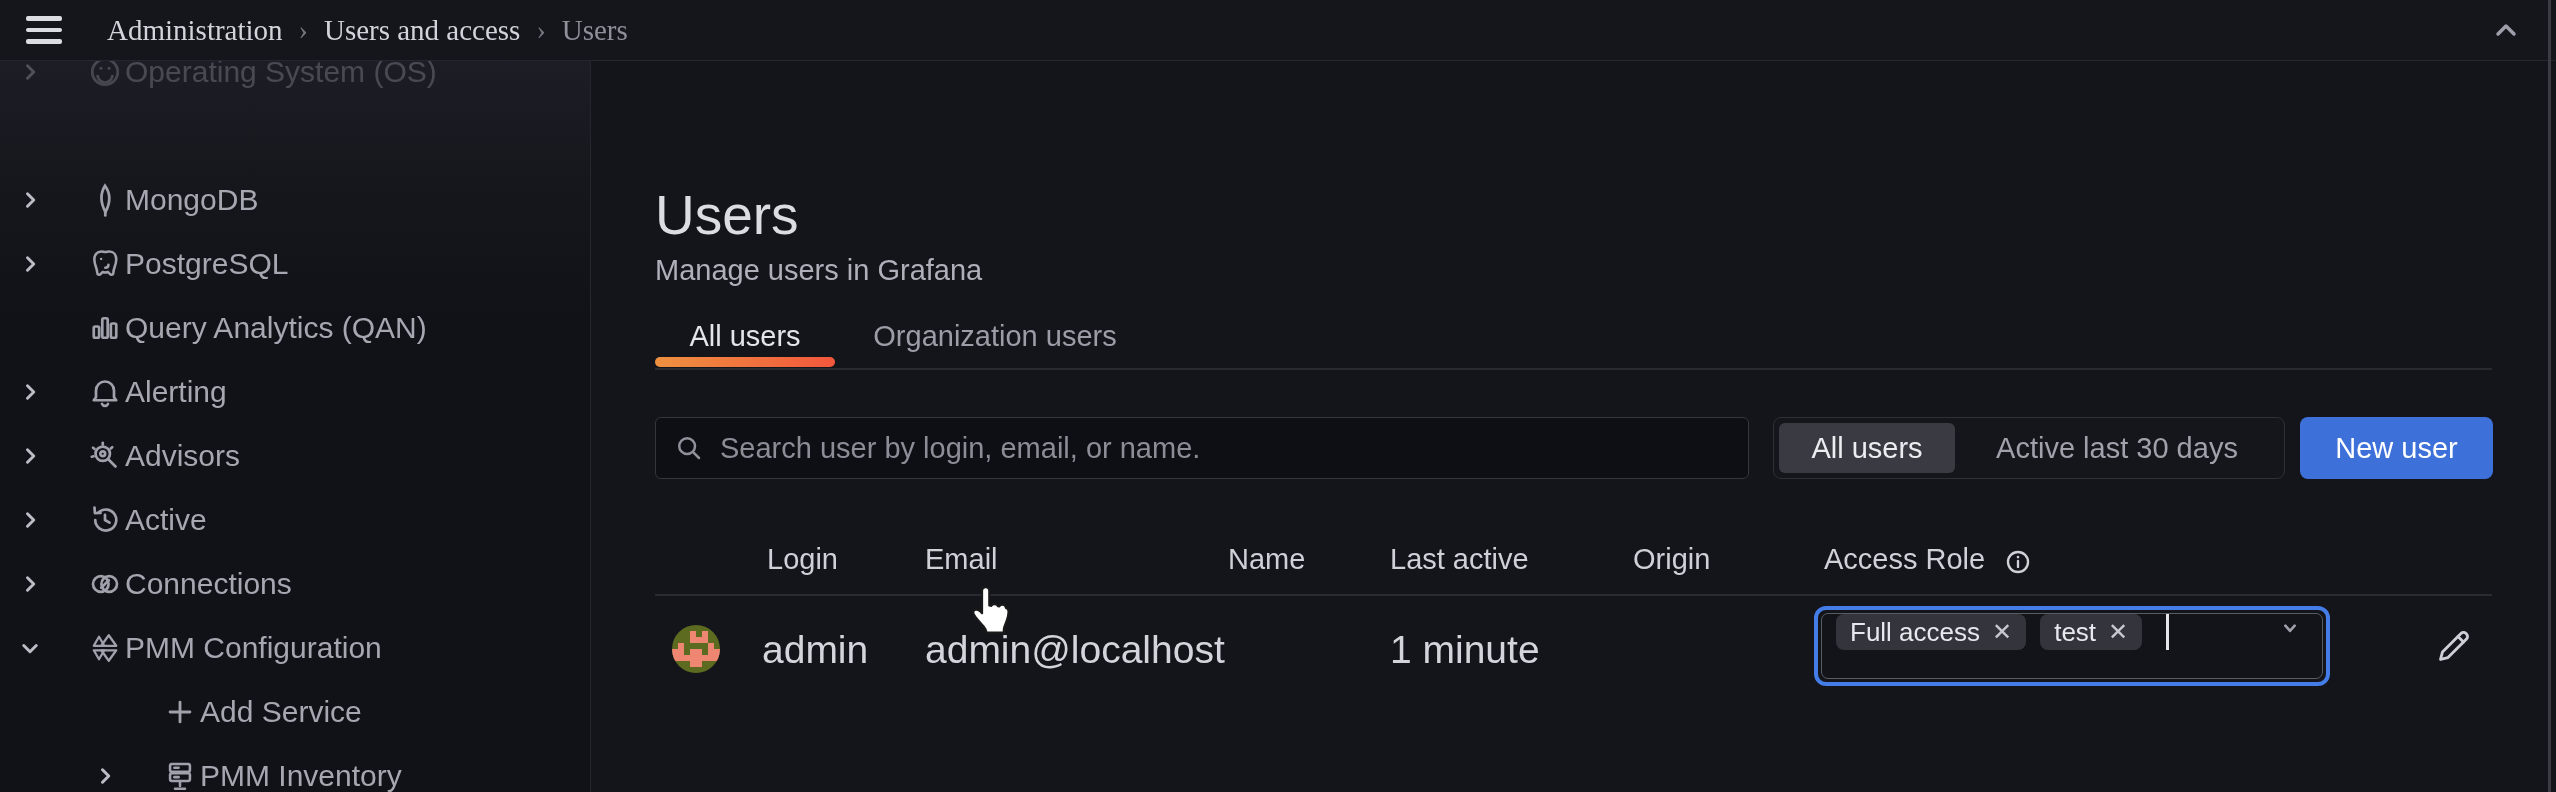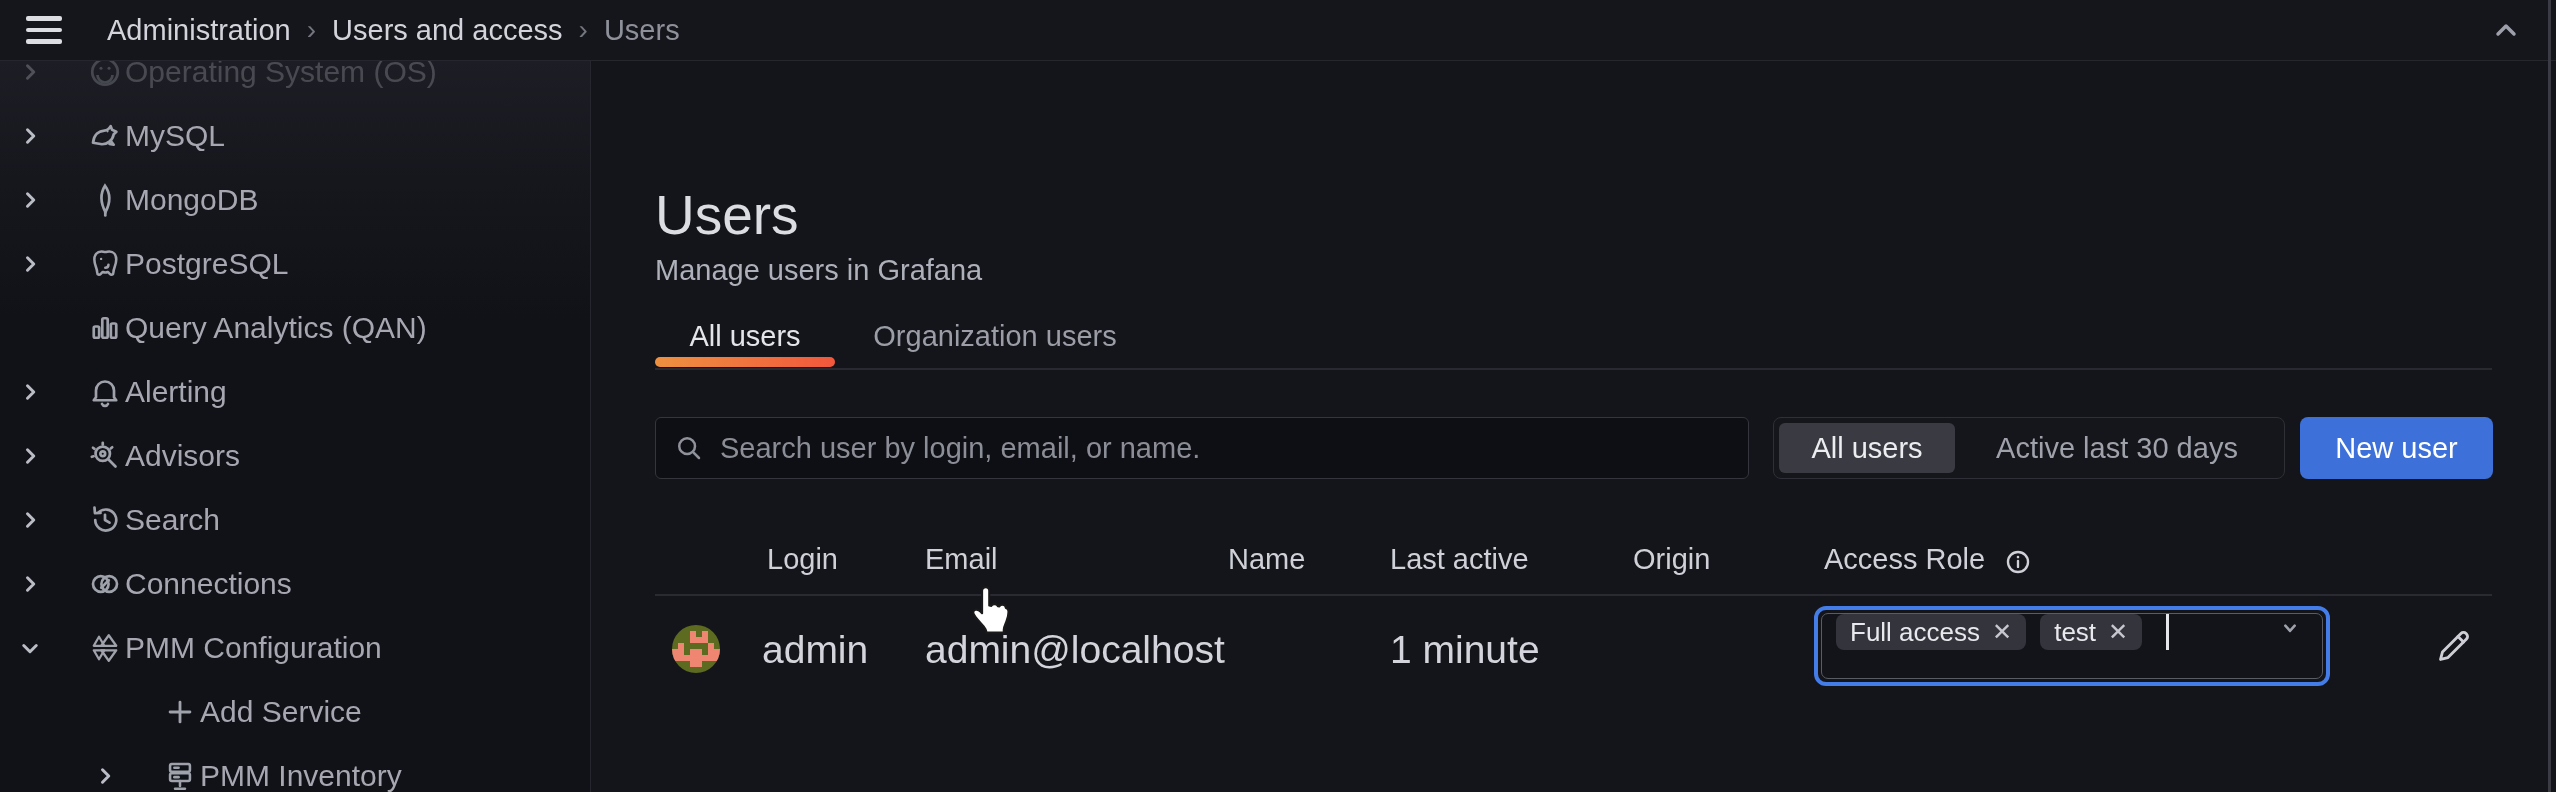--- a/index.html
+++ b/index.html
@@ -5,21 +5,21 @@
   html,body{margin:0;padding:0;width:2556px;height:792px;overflow:hidden;
     background:#14151b;font-family:"Liberation Sans",sans-serif;color:#d5d6dd;}
   .stage{position:relative;width:2556px;height:792px;}
 
   
   .topbar{position:absolute;left:0;top:0;width:2556px;height:60px;background:#15161c;
     border-bottom:1px solid #26272e;display:flex;align-items:center;z-index:30;}
   .hamburger{margin-left:26px;width:40px;height:38px;display:flex;flex-direction:column;
     justify-content:center;gap:7px;cursor:pointer;background:none;border:none;padding:0;}
   .hamburger .bar{width:36px;height:4.5px;background:#dcdde3;border-radius:2px;}
-  .crumbs{display:flex;align-items:center;margin-left:41px;font-size:29px;}
+  .crumbs{display:flex;align-items:center;margin-left:41px;font-size:29px;font-family:Liberation Serif, serif;}
   .crumb{color:#d3d4db;font-weight:500;cursor:pointer;}
   .crumb-sep{color:#73757f;margin:0 16px;font-size:28px;}
   .crumb.current{color:#8e909a;font-weight:400;cursor:default;}
   .topbar-right{margin-left:auto;margin-right:34px;display:flex;align-items:center;}
 
   
   .sidebar{position:absolute;left:0;top:60px;width:590px;height:732px;
     background:linear-gradient(180deg,#1d1e25 0%,#16171d 120px,#111218 260px,#111218 100%);
     border-right:1px solid #26272e;z-index:20;overflow:hidden;}
   .sb-item{position:absolute;left:0;width:590px;height:48px;display:flex;align-items:center;cursor:pointer;}
@@ -126,35 +126,20 @@
         <svg class="ic" width="36" height="36" viewBox="0 0 24 24" fill="none" stroke="currentColor" stroke-width="1.8">
             <circle cx="12" cy="12" r="8.5"></circle>
             <path d="M7 14a5 5 0 0 0 10 0"></path>
             <circle cx="9.3" cy="9.5" r="1" fill="currentColor" stroke="none"></circle>
             <circle cx="14.7" cy="9.5" r="1" fill="currentColor" stroke="none"></circle>
           </svg>
       </span>
       <span class="sb-label">Operating System (OS)</span>
     </div>
 
-    <div class="sb-item" style="top:52px">
-      <span class="sb-chevron">
-        <svg class="ic" width="30" height="30" viewBox="0 0 24 24" fill="none" stroke="currentColor" stroke-width="2.4" stroke-linecap="round" stroke-linejoin="round">
-            <polyline points="10 7 15 12 10 17"></polyline>
-          </svg>
-      </span>
-      <span class="sb-icon">
-        <svg class="ic" width="36" height="36" viewBox="0 0 24 24" fill="none" stroke="currentColor" stroke-width="1.8" stroke-linecap="round" stroke-linejoin="round">
-            <path d="M4 16.5C4.6 10.8 8.2 8.6 11.5 8.4c2-.1 3.3-1.2 4.3-3l.9 2.5 2.9 1.2-1.8 1.7c-.7 4.2-4.3 6.7-7.8 6.7z"></path>
-            <path d="M15.8 15.2l2 2.6-2.8-.5"></path>
-            <circle cx="13.7" cy="8.9" r=".7" fill="currentColor" stroke="none"></circle>
-          </svg>
-      </span>
-      <span class="sb-label">MySQL</span>
-    </div>
 
     <div class="sb-item" style="top:116px">
       <span class="sb-chevron">
         <svg class="ic" width="30" height="30" viewBox="0 0 24 24" fill="none" stroke="currentColor" stroke-width="2.4" stroke-linecap="round" stroke-linejoin="round">
             <polyline points="10 7 15 12 10 17"></polyline>
           </svg>
       </span>
       <span class="sb-icon">
         <svg class="ic" width="36" height="36" viewBox="0 0 24 24" fill="none" stroke="currentColor" stroke-width="1.8" stroke-linecap="round">
             <path d="M12 2.5c3.4 4.6 4.2 10.2.3 17.6C8.4 12.7 9.1 7.1 12 2.5z"></path>
@@ -233,21 +218,21 @@
             <polyline points="10 7 15 12 10 17"></polyline>
           </svg>
       </span>
       <span class="sb-icon">
         <svg class="ic" width="36" height="36" viewBox="0 0 24 24" fill="none" stroke="currentColor" stroke-width="1.8" stroke-linecap="round" stroke-linejoin="round">
             <path d="M5.5 12a7 7 0 1 0 2-4.9"></path>
             <polyline points="5 3.8 5.3 7.5 9 7.2"></polyline>
             <polyline points="12 8.5 12 12 15 13.8"></polyline>
           </svg>
       </span>
-      <span class="sb-label">Search</span>
+      <span class="sb-label">Active</span>
     </div>
 
     <div class="sb-item" style="top:500px">
       <span class="sb-chevron">
         <svg class="ic" width="30" height="30" viewBox="0 0 24 24" fill="none" stroke="currentColor" stroke-width="2.4" stroke-linecap="round" stroke-linejoin="round">
             <polyline points="10 7 15 12 10 17"></polyline>
           </svg>
       </span>
       <span class="sb-icon">
         <svg class="ic" width="36" height="36" viewBox="0 0 24 24" fill="none" stroke="currentColor" stroke-width="1.8" stroke-linecap="round">

